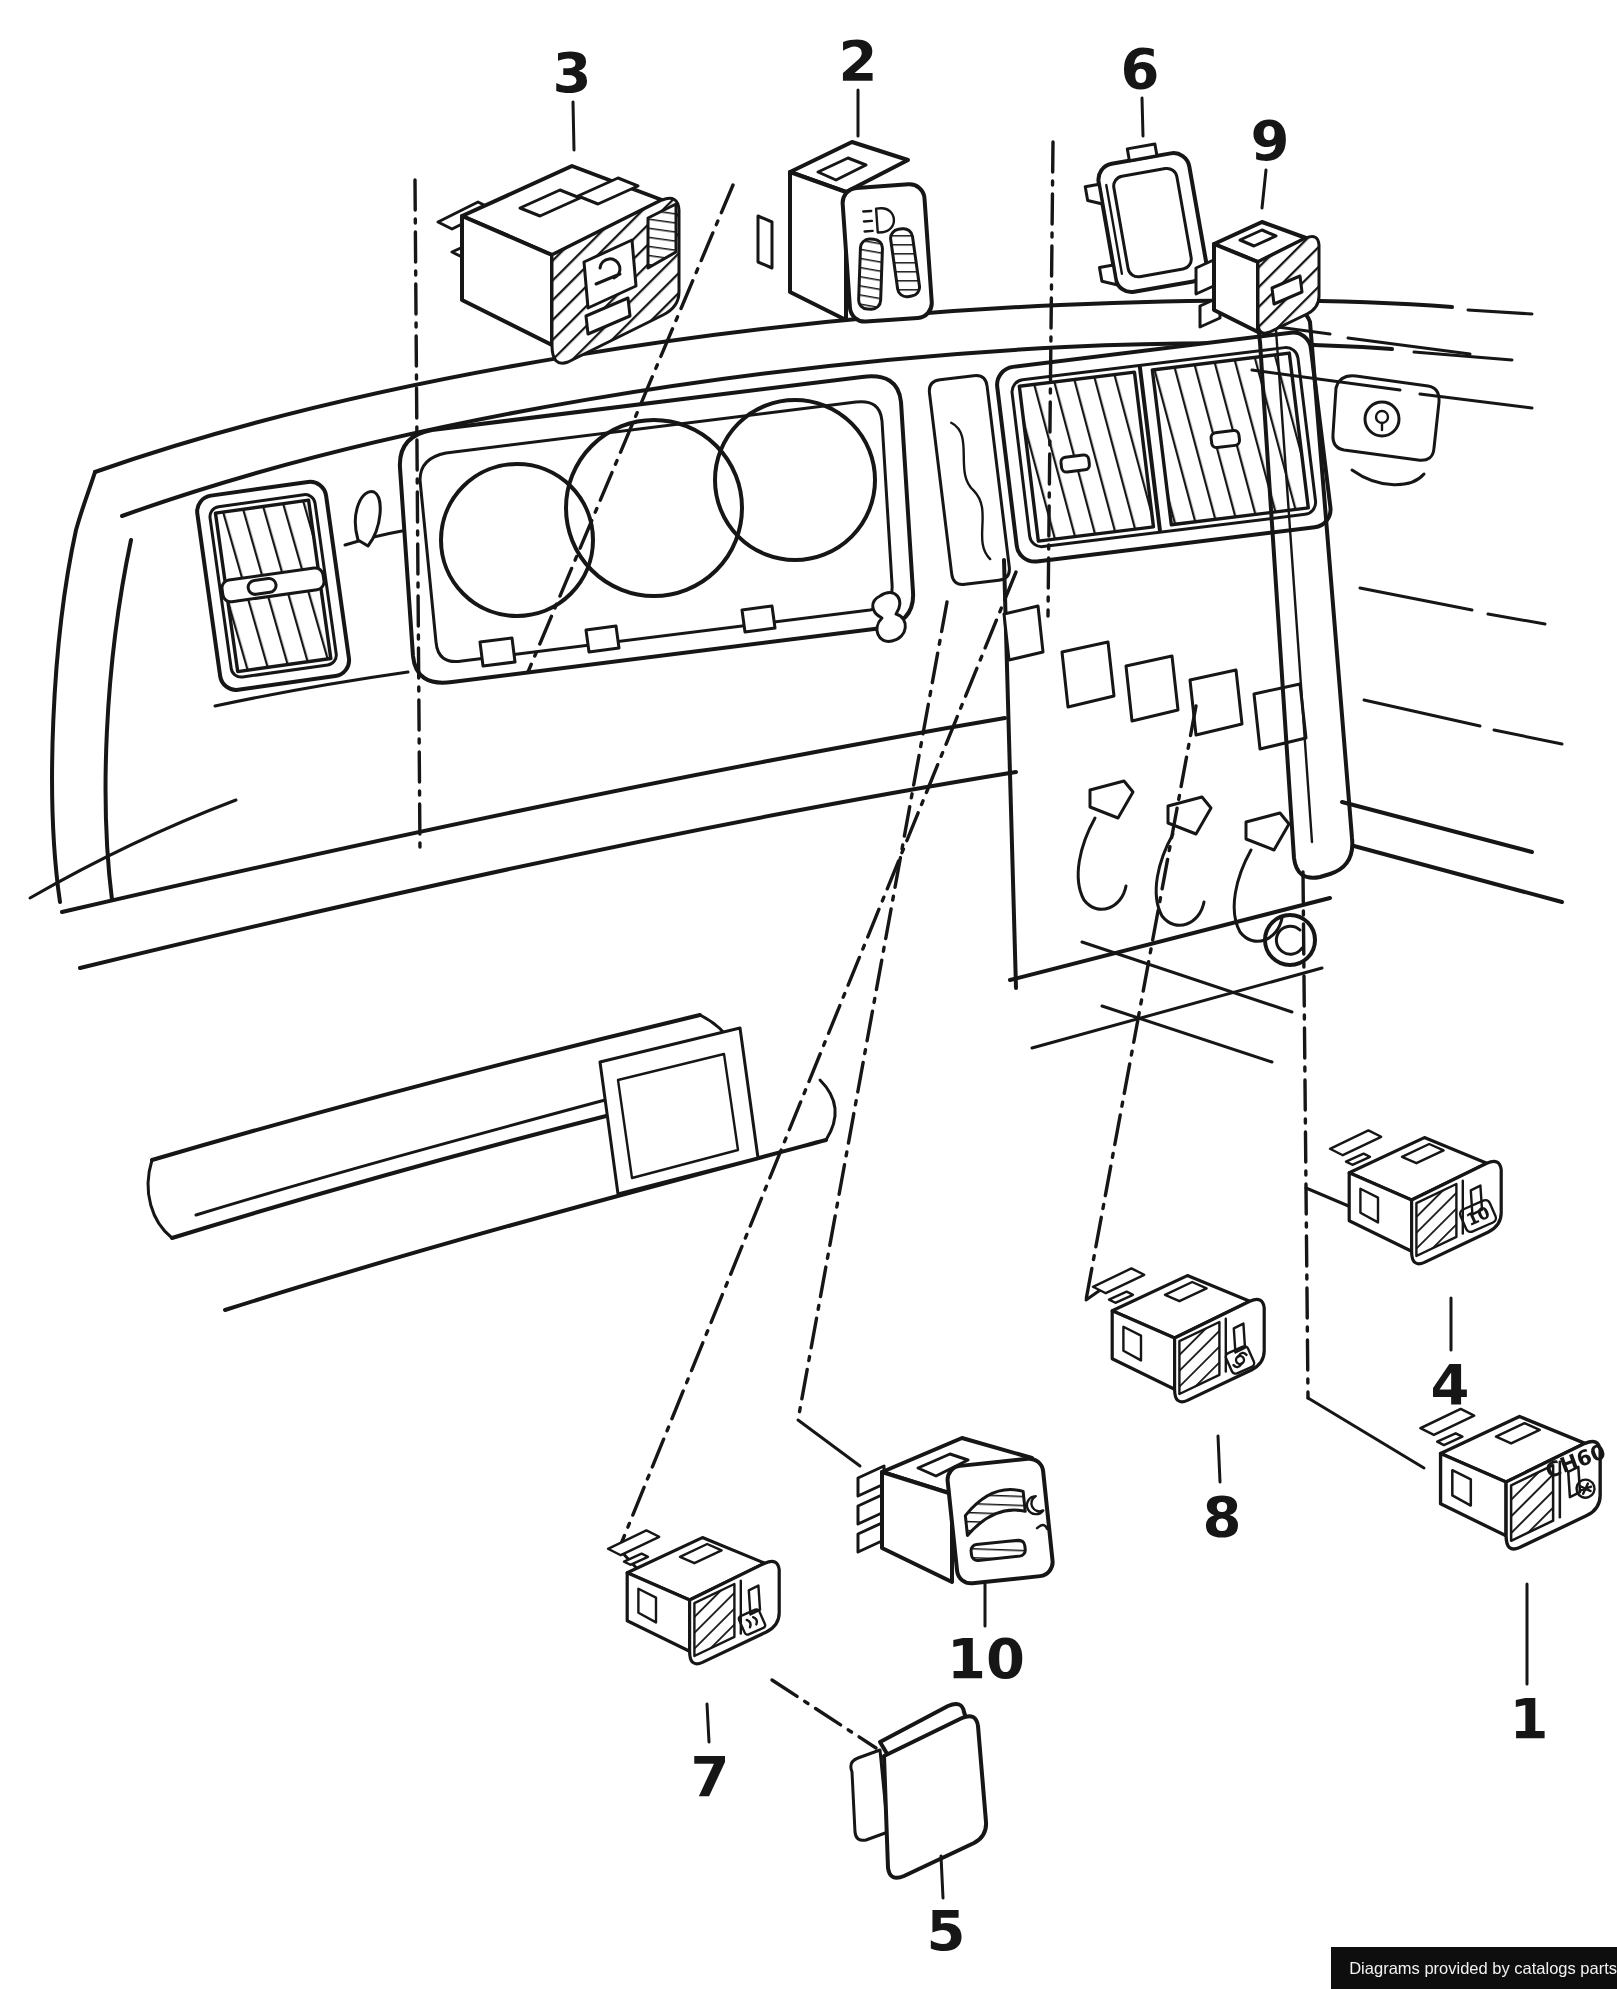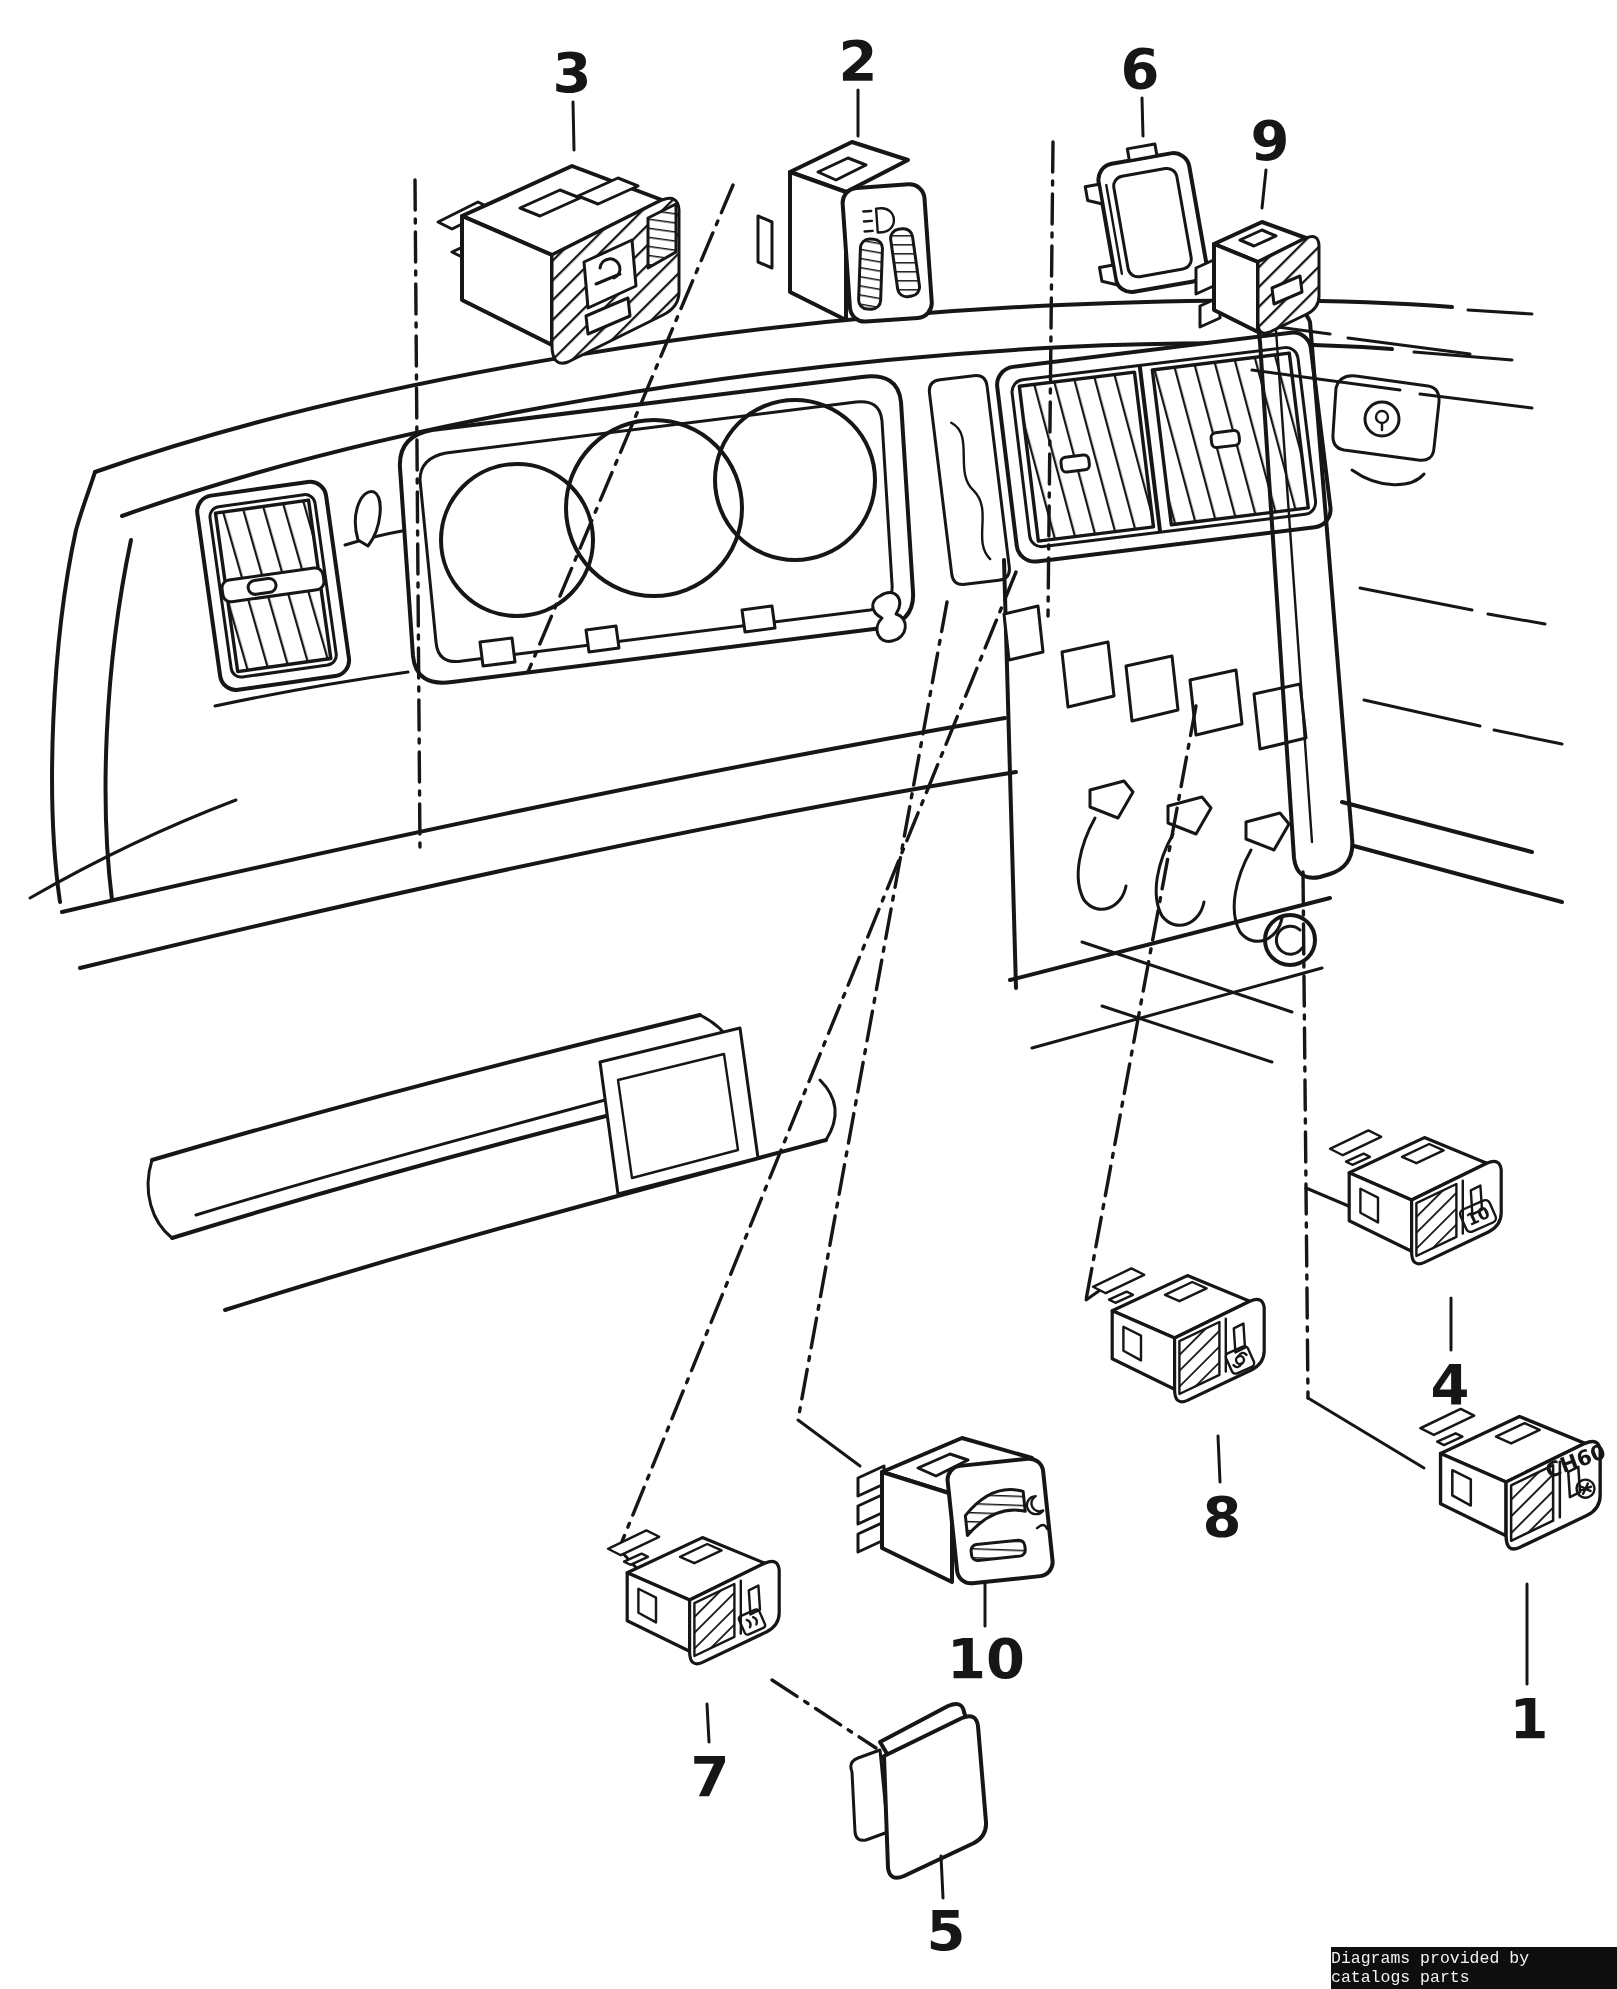--- a/index.html
+++ b/index.html
@@ -14,22 +14,22 @@
   .wh{fill:#ffffff;stroke:#161616;stroke-width:4;stroke-linejoin:round;}
   .wh2{fill:#ffffff;stroke:#161616;stroke-width:3;stroke-linejoin:round;}
   .hatchf{fill:url(#hatch45);stroke:#161616;stroke-width:3;stroke-linejoin:round;}
   .ribf{fill:url(#ribs);stroke:#161616;stroke-width:3;stroke-linejoin:round;}
   .slatf{fill:url(#slats);stroke:#161616;stroke-width:3.4;stroke-linejoin:round;}
   .leader{fill:none;stroke:#161616;stroke-width:3.4;stroke-dasharray:30 9 4 9;stroke-linecap:round;}
   .callout{font-family:"DejaVu Sans", sans-serif;font-weight:bold;font-size:56px;fill:#161616;text-anchor:middle;}
   .tinytxt{font-family:"DejaVu Sans", sans-serif;font-weight:bold;fill:#161616;}
   #footerbar{
     position:absolute;right:0;bottom:0;height:42px;width:286px;background:#0e0e0e;
-    color:#f2f2f2;display:flex;align-items:center;justify-content:center;
-    font-size:16.5px;font-family:Liberation Mono, monospace;
+    color:#f2f2f2;display:flex;align-items:center;justify-content:flex-end;
+    font-size:16.5px;font-family:Liberation Sans, sans-serif;
   }
 </style>
 </head>
 <body>
 
 <div id="stage">
 <svg width="1617" height="1989" viewBox="0 0 1617 1989">
 
   <defs>
     <pattern id="hatch45" patternUnits="userSpaceOnUse" width="14" height="14" patternTransform="rotate(45)">

